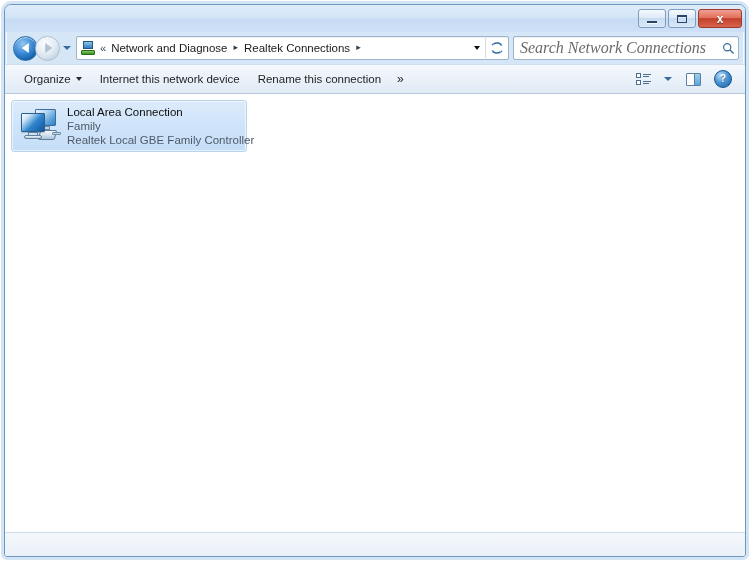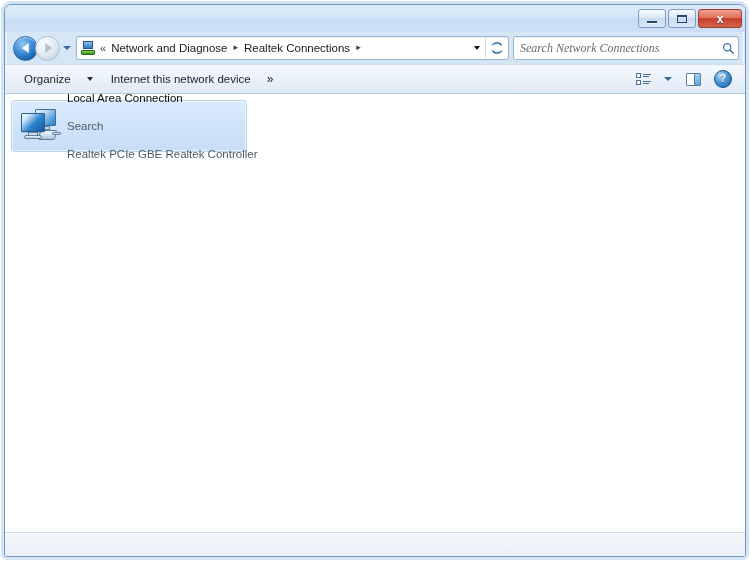--- a/index.html
+++ b/index.html
@@ -250,21 +250,21 @@
     align-items: center;
     box-shadow: inset 0 1px 1px rgba(0,0,0,0.07);
   }
   .search-input {
     flex: 1 1 auto;
     border: none;
     outline: none;
     background: transparent;
     font-family: "Liberation Serif", serif;
     font-style: italic;
-    font-size: 12px;
+    font-size: 16px;
     color: #4a4a4a;
     padding: 0 4px 0 6px;
     min-width: 0;
   }
   .search-input::placeholder {
     color: #6a6a6a;
     opacity: 1;
     font-style: italic;
   }
   .search-icon {
@@ -290,21 +290,21 @@
     padding: 0 6px 0 10px;
     box-sizing: border-box;
   }
   .tb-item {
     font-size: 11.5px;
     color: #1f1f1f;
     padding: 4px 8px;
     white-space: nowrap;
     display: flex;
     align-items: center;
-    gap: 16px;
+    gap: 5px;
     border: 1px solid transparent;
     border-radius: 2px;
   }
   .tb-item .caret-down {
     border-top-color: #2b2b2b;
     border-left-width: 3.5px;
     border-right-width: 3.5px;
     border-top-width: 4px;
   }
   .tb-chev {
@@ -485,21 +485,21 @@
     box-sizing: border-box;
     border-radius: 1px;
   }
 
   .tile-text {
     flex: 1 1 auto;
     min-width: 0;
     display: flex;
     flex-direction: column;
     justify-content: center;
-    gap: 15px;
+    gap: 1px;
     padding-left: 2px;
   }
   .tile-title {
     font-size: 11.5px;
     color: #0d0d0d;
     white-space: nowrap;
     line-height: 13px;
   }
   .tile-sub {
     font-size: 11.5px;
@@ -591,20 +591,21 @@
       </span>
     </div>
   </div>
 
   <div class="toolbar">
     <div class="tb-item">
       <span>Organize</span>
       <span class="caret-down"></span>
     </div>
     <div class="tb-item">Internet this network device</div>
+    <div class="tb-item">Rename this connection</div>
     <div class="tb-chev">»</div>
 
     <div class="tb-spacer"></div>
 
     <div class="tb-right">
       <div class="tb-icon-btn">
         <span class="icon-views">
           <span class="iv-box" style="top:0;"></span>
           <span class="iv-box" style="top:7px;"></span>
           <span class="iv-line" style="top:1px; width:8px;"></span>
@@ -635,22 +636,22 @@
           <span class="mon-back"></span>
           <span class="mon-back-stand"></span>
           <span class="plug"></span>
           <span class="plug-cord"></span>
           <span class="mon-front"></span>
           <span class="mon-front-stand"></span>
           <span class="mon-front-base"></span>
         </span>
         <span class="tile-text">
           <span class="tile-title">Local Area Connection</span>
-          <span class="tile-sub">Search</span>
-          <span class="tile-sub">Realtek PCIe GBE Realtek Controller</span>
+          <span class="tile-sub">Family</span>
+          <span class="tile-sub">Realtek Local GBE Family Controller</span>
         </span>
       </div>
     </div>
   </div>
 
   <div class="statusbar">
     <span></span>
   </div>
 </div>
 

